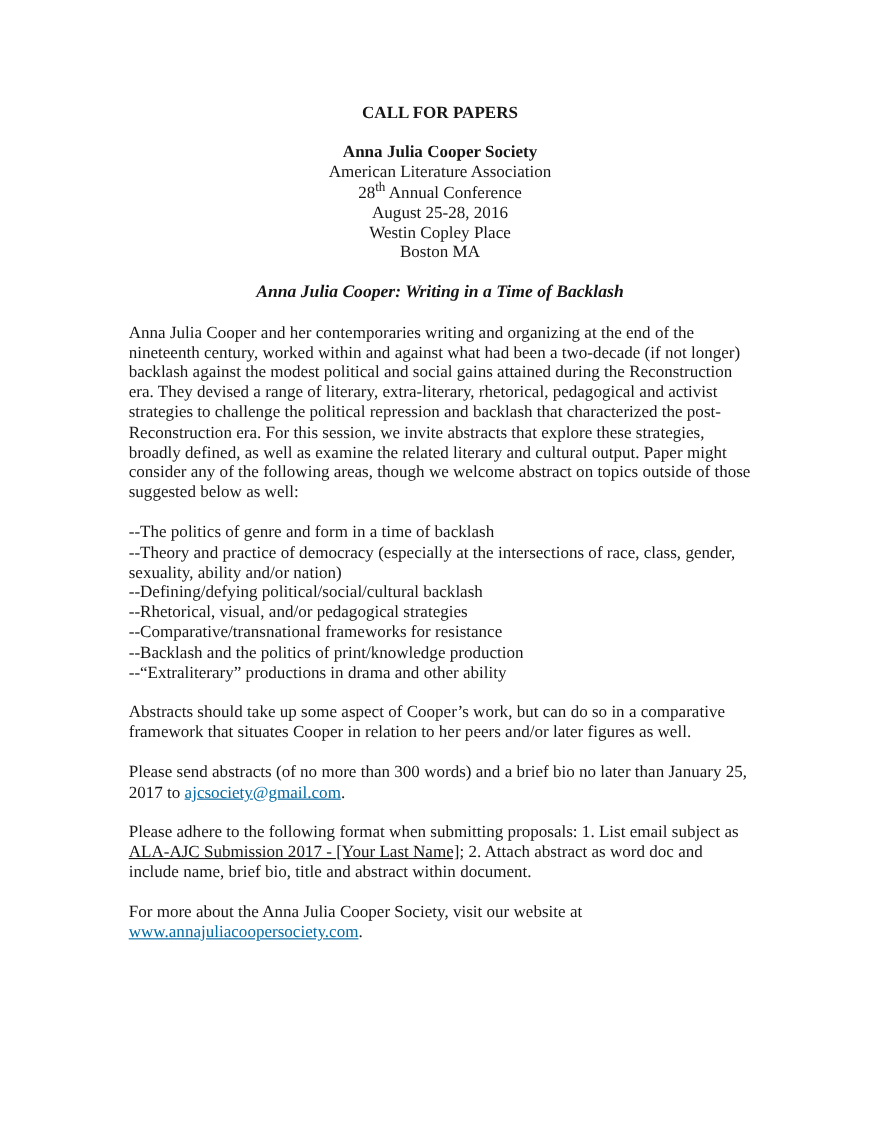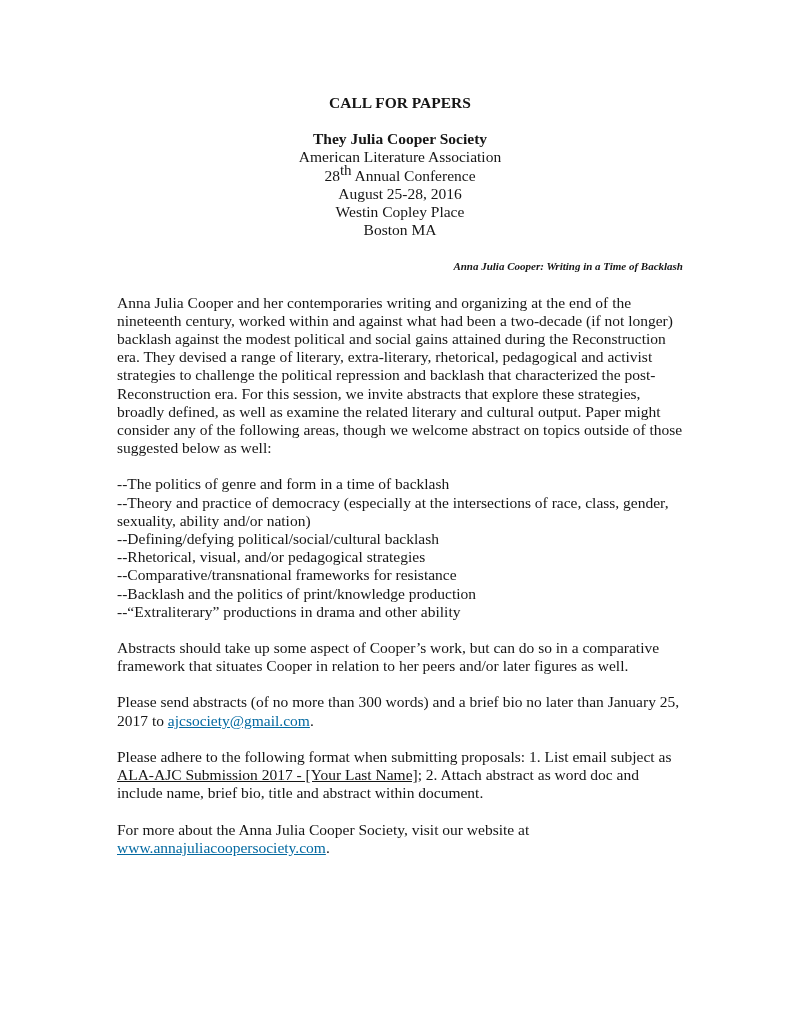--- a/index.html
+++ b/index.html
@@ -19,47 +19,47 @@
   }
   .doc-title {
     font-size: 15.5px;
     font-weight: bold;
     text-align: center;
     margin-bottom: 18px;
   }
   .header-block { text-align: center; margin-bottom: 18px; }
   .header-block p { margin: 0; }
   .bold { font-weight: bold; }
-  sup { font-size: 15px; line-height: 0; vertical-align: super; }
+  sup { font-size: 12px; line-height: 0; vertical-align: super; }
   .session-title {
-    font-size: 11px;
+    font-size: 16px;
     font-weight: bold;
     font-style: italic;
-    text-align: right;
+    text-align: center;
     margin: 18px 0 18px 0;
   }
   .body-para { margin: 0 0 18px 0; text-align: left; }
   .topics { margin: 0 0 18px 0; }
   .topic-item { margin: 0; }
   .link {
     color: #0369a1;
     text-decoration: underline;
     cursor: pointer;
   }
   .underlined { text-decoration: underline; }
 </style>
 </head>
 <body>
 
 <div class="page">
 
   <h1 class="doc-title">CALL FOR PAPERS</h1>
 
   <div class="header-block">
-    <p class="bold">They Julia Cooper Society</p>
+    <p class="bold">Anna Julia Cooper Society</p>
     <p>American Literature Association</p>
     <p><span>28</span><sup>th</sup><span> Annual Conference</span></p>
     <p>August 25-28, 2016</p>
     <p>Westin Copley Place</p>
     <p>Boston MA</p>
   </div>
 
   <h2 class="session-title">Anna Julia Cooper: Writing in a Time of Backlash</h2>
 
   <p class="body-para">Anna Julia Cooper and her contemporaries writing and organizing at the end of the nineteenth century, worked within and against what had been a two-decade (if not longer) backlash against the modest political and social gains attained during the Reconstruction era. They devised a range of literary, extra-literary, rhetorical, pedagogical and activist strategies to challenge the political repression and backlash that characterized the post-Reconstruction era.  For this session, we invite abstracts that explore these strategies, broadly defined, as well as examine the related literary and cultural output.  Paper might consider any of the following areas, though we welcome abstract on topics outside of those suggested below as well:</p>

